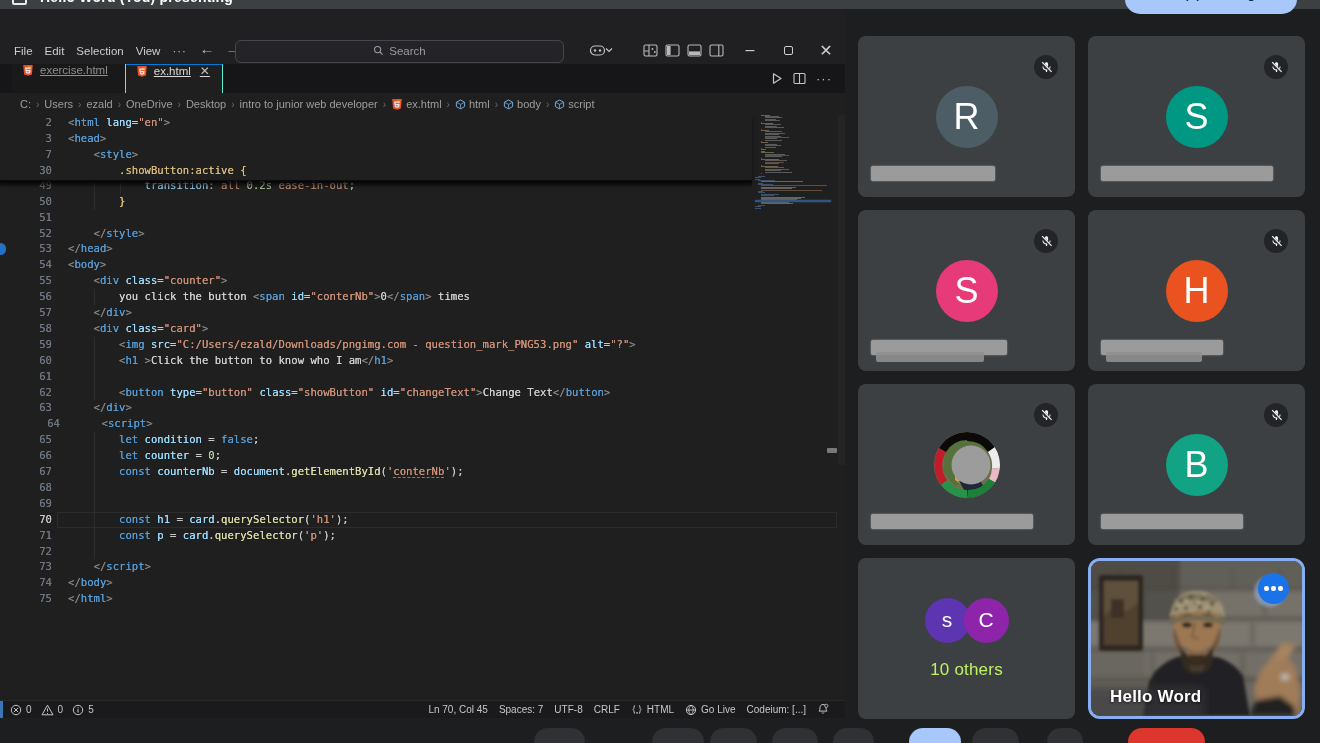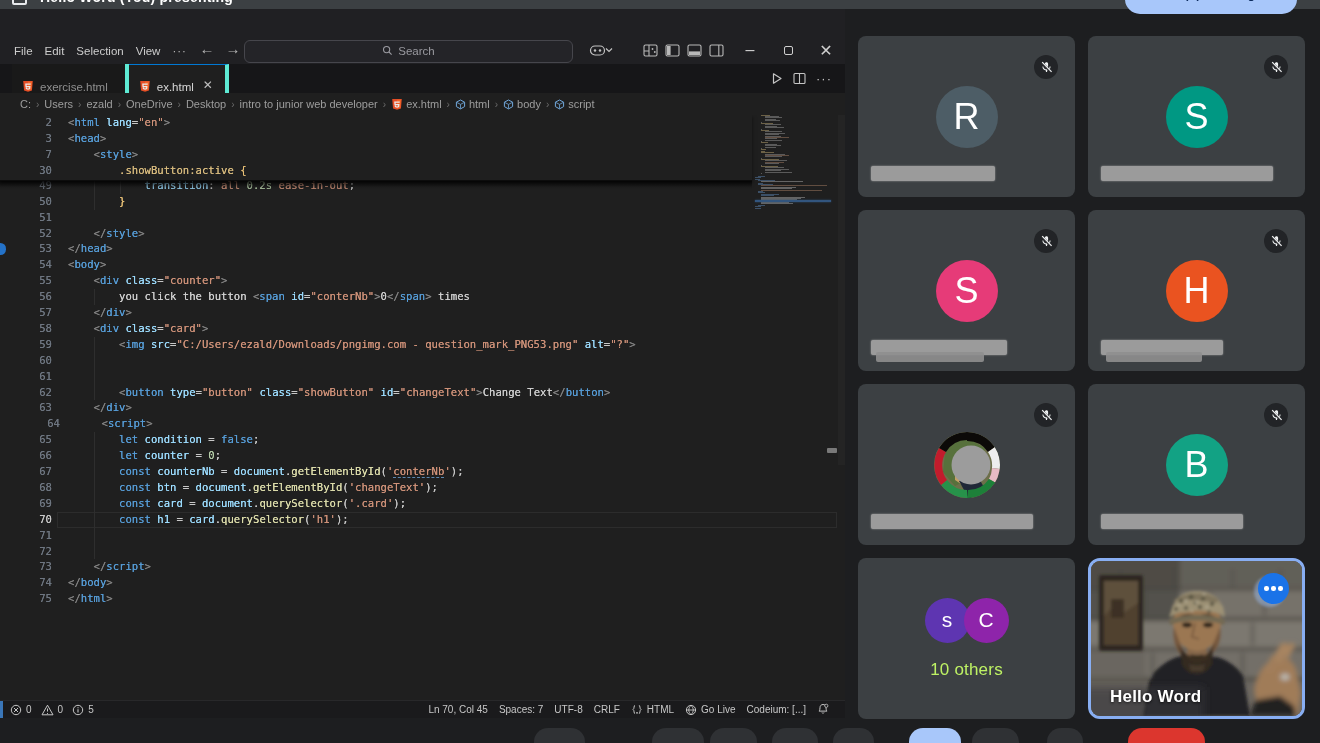--- a/index.html
+++ b/index.html
@@ -15,30 +15,30 @@
 
 
 #vscode { position:absolute; left:0; top:9px; width:845px; height:709px; background:#1f1f1f; overflow:hidden; }
 #titlebar { position:absolute; left:0; top:0; width:100%; height:55px; background:#202023; }
 #menus { position:absolute; left:8px; top:31px; height:22px; display:flex; align-items:center; color:#cccccc; font-size:11.5px; }
 #menus .mi { padding:0 6px; }
 #menus .mi.more { letter-spacing:1px; color:#bbbbbb; }
 .navarr { position:absolute; top:30px; width:20px; height:20px; color:#b6b6b6; font-size:15px; text-align:center; line-height:20px; }
 #nav-back { left:197px; }
 #nav-fwd { left:223px; }
-#searchbox { position:absolute; left:244px; top:31px; width:329px; height:23px; background:#242428; border:1px solid #46464c; border-radius:6px; color:#9a9aa0; font-size:11.5px; text-align:center; line-height:21px; }
+#searchbox { position:absolute; left:235px; top:31px; width:329px; height:23px; background:#242428; border:1px solid #46464c; border-radius:6px; color:#9a9aa0; font-size:11.5px; text-align:center; line-height:21px; }
 #searchbox .sico { display:inline-block; transform:translateY(0px); margin-right:5px; font-size:11px; color:#9a9aa0; }
 #tb-icons { position:absolute; right:0; top:28px; height:26px; display:flex; align-items:center; }
 #tb-icons .ic { margin:0 3.5px; display:flex; align-items:center; }
 #copilot { margin-right:2px; }
 .winbtn { width:26px; height:26px; display:flex; align-items:center; justify-content:center; color:#cfcfcf; }
 
 
 #tabstrip { position:absolute; left:0; top:55px; width:100%; height:29px; background:#161618; display:flex; padding-left:12px; }
-.tab { position:relative; height:29px; display:flex; align-items:flex-end; padding:0 10px; font-size:11.5px; background:#191919; color:#8f8f8f; border-right:4px solid #5eead4; }
+.tab { position:relative; height:29px; display:flex; align-items:flex-start; padding:0 10px; font-size:11.5px; background:#191919; color:#8f8f8f; border-right:1px solid #5eead4;text-decoration:underline; }
 .tab.active { background:#1f1f1f; color:#d8d8d8; border-top:1.5px solid #0078d4; }
 .tab .tlabel { margin:0 7px 0 6px; }
 .tab .tclose { width:14px; height:14px; line-height:13px; text-align:center; color:#c0c0c0; font-size:12px; border-radius:3px; }
 #tabstrip-right { position:absolute; right:8px; top:55px; height:29px; display:flex; align-items:center; color:#c5c5c5; z-index:5; }
 #tabstrip-right .ic { margin:0 5px; }
 
 
 #breadcrumb { position:absolute; left:0; top:84px; width:100%; height:22px; background:#1f1f1f; display:flex; align-items:center; padding-left:20px; font-size:11px; color:#9d9d9d; white-space:nowrap; }
 #breadcrumb .sep { color:#6a6a6a; margin:0 5px; font-size:10px; }
 #breadcrumb .bi { display:flex; align-items:center; }
@@ -267,33 +267,33 @@
           <div class="cl" style="top: 78.7px;"><span class="ln">50</span><span class="ct"><span class="tk-o">        </span><span class="tk-y">}</span></span></div>
           <div class="cl" style="top: 94.6px;"><span class="ln">51</span><span class="ct"></span></div>
           <div class="cl" style="top: 110.5px;"><span class="ln">52</span><span class="ct"><span class="tk-b">    &lt;/</span><span class="tk-t">style</span><span class="tk-b">&gt;</span></span></div>
           <div class="cl" style="top: 126.4px;"><span class="ln">53</span><span class="ct"><span class="tk-b">&lt;/</span><span class="tk-t">head</span><span class="tk-b">&gt;</span></span></div>
           <div class="cl" style="top: 142.3px;"><span class="ln">54</span><span class="ct"><span class="tk-b">&lt;</span><span class="tk-t">body</span><span class="tk-b">&gt;</span></span></div>
           <div class="cl" style="top: 158.2px;"><span class="ln">55</span><span class="ct"><span class="tk-b">    &lt;</span><span class="tk-t">div</span><span class="tk-a"> class</span><span class="tk-o">=</span><span class="tk-s">"counter"</span><span class="tk-b">&gt;</span></span></div>
           <div class="cl" style="top: 174.1px;"><span class="ln">56</span><span class="ct"><span class="tk-x">        you click the button </span><span class="tk-b">&lt;</span><span class="tk-t">span</span><span class="tk-a"> id</span><span class="tk-o">=</span><span class="tk-s">"conterNb"</span><span class="tk-b">&gt;</span><span class="tk-x">0</span><span class="tk-b">&lt;/</span><span class="tk-t">span</span><span class="tk-b">&gt;</span><span class="tk-x"> times</span></span></div>
           <div class="cl" style="top: 190px;"><span class="ln">57</span><span class="ct"><span class="tk-b">    &lt;/</span><span class="tk-t">div</span><span class="tk-b">&gt;</span></span></div>
           <div class="cl" style="top: 205.9px;"><span class="ln">58</span><span class="ct"><span class="tk-b">    &lt;</span><span class="tk-t">div</span><span class="tk-a"> class</span><span class="tk-o">=</span><span class="tk-s">"card"</span><span class="tk-b">&gt;</span></span></div>
           <div class="cl" style="top: 221.8px;"><span class="ln">59</span><span class="ct"><span class="tk-b">        &lt;</span><span class="tk-t">img</span><span class="tk-a"> src</span><span class="tk-o">=</span><span class="tk-s">"C:/Users/ezald/Downloads/pngimg.com - question_mark_PNG53.png"</span><span class="tk-a"> alt</span><span class="tk-o">=</span><span class="tk-s">"?"</span><span class="tk-b">&gt;</span></span></div>
-          <div class="cl" style="top: 237.7px;"><span class="ln">60</span></div>
+          <div class="cl" style="top: 237.7px;"><span class="ln">60</span><span class="ct"><span class="tk-b">        &lt;</span><span class="tk-t">h1</span><span class="tk-b"> &gt;</span><span class="tk-x">Click the button to know who I am</span><span class="tk-b">&lt;/</span><span class="tk-t">h1</span><span class="tk-b">&gt;</span></span></div>
           <div class="cl" style="top: 253.6px;"><span class="ln">61</span></div>
           <div class="cl" style="top: 269.5px;"><span class="ln">62</span><span class="ct"><span class="tk-b">        &lt;</span><span class="tk-t">button</span><span class="tk-a"> type</span><span class="tk-o">=</span><span class="tk-s">"button"</span><span class="tk-a"> class</span><span class="tk-o">=</span><span class="tk-s">"showButton"</span><span class="tk-a"> id</span><span class="tk-o">=</span><span class="tk-s">"changeText"</span><span class="tk-b">&gt;</span><span class="tk-x">Change Text</span><span class="tk-b">&lt;/</span><span class="tk-t">button</span><span class="tk-b">&gt;</span></span></div>
           <div class="cl" style="top: 285.4px;"><span class="ln">63</span><span class="ct"><span class="tk-b">    &lt;/</span><span class="tk-t">div</span><span class="tk-b">&gt;</span></span></div>
           <div class="cl" style="top: 301.3px; margin-left: 8px;"><span class="ln">64</span><span class="ct"><span class="tk-b">    &lt;</span><span class="tk-t">script</span><span class="tk-b">&gt;</span></span></div>
           <div class="cl" style="top: 317.2px;"><span class="ln">65</span><span class="ct"><span class="tk-t">        let</span><span class="tk-a"> condition</span><span class="tk-o"> = </span><span class="tk-t">false</span><span class="tk-o">;</span></span></div>
           <div class="cl" style="top: 333.1px;"><span class="ln">66</span><span class="ct"><span class="tk-t">        let</span><span class="tk-a"> counter</span><span class="tk-o"> = </span><span class="tk-n">0</span><span class="tk-o">;</span></span></div>
           <div class="cl" style="top: 349px;"><span class="ln">67</span><span class="ct"><span class="tk-t">        const</span><span class="tk-a"> counterNb</span><span class="tk-o"> = </span><span class="tk-a">document</span><span class="tk-o">.</span><span class="tk-f">getElementById</span><span class="tk-o">(</span><span class="tk-s">'</span><span class="tk-sp">conterNb</span><span class="tk-s">'</span><span class="tk-o">);</span></span></div>
-          <div class="cl" style="top: 364.9px;"><span class="ln">68</span><span class="ct"><span class="tk-t">        const</span><span class="tk-a"> btn</span><span class="tk-o"> = </span><span class="tk-a">document</span><span class="tk-o">.</span><span class="tk-f">getElementById</span><span class="tk-o">(</span><span class="tk-s">'changeText'</span><span class="tk-o">);</span></span></div>
-          <div class="cl" style="top: 380.8px;"><span class="ln">69</span><span class="ct"><span class="tk-t">        const</span><span class="tk-a"> card</span><span class="tk-o"> = </span><span class="tk-a">document</span><span class="tk-o">.</span><span class="tk-f">querySelector</span><span class="tk-o">(</span><span class="tk-s">'.card'</span><span class="tk-o">);</span></span></div>
+          <div class="cl" style="top: 364.9px;"><span class="ln">68</span></div>
+          <div class="cl" style="top: 380.8px;"><span class="ln">69</span></div>
           <div class="curline-box" style="top: 396.7px;"></div>
           <div class="cl current" style="top: 396.7px;"><span class="ln">70</span><span class="ct"><span class="tk-t">        const</span><span class="tk-a"> h1</span><span class="tk-o"> = </span><span class="tk-a">card</span><span class="tk-o">.</span><span class="tk-f">querySelector</span><span class="tk-o">(</span><span class="tk-s">'h1'</span><span class="tk-o">);</span></span></div>
-          <div class="cl" style="top: 412.6px;"><span class="ln">71</span></div>
+          <div class="cl" style="top: 412.6px;"><span class="ln">71</span><span class="ct"><span class="tk-t">        const</span><span class="tk-a"> p</span><span class="tk-o"> = </span><span class="tk-a">card</span><span class="tk-o">.</span><span class="tk-f">querySelector</span><span class="tk-o">(</span><span class="tk-s">'p'</span><span class="tk-o">);</span></span></div>
           <div class="cl" style="top: 428.5px;"><span class="ln">72</span></div>
           <div class="cl" style="top: 444.4px;"><span class="ln">73</span><span class="ct"><span class="tk-b">    &lt;/</span><span class="tk-t">script</span><span class="tk-b">&gt;</span></span></div>
           <div class="cl" style="top: 460.3px;"><span class="ln">74</span><span class="ct"><span class="tk-b">&lt;/</span><span class="tk-t">body</span><span class="tk-b">&gt;</span></span></div>
           <div class="cl" style="top: 476.2px;"><span class="ln">75</span><span class="ct"><span class="tk-b">&lt;/</span><span class="tk-t">html</span><span class="tk-b">&gt;</span></span></div>
         </div>
       <div id="guides">
           <div class="iguide" style="left: 93.5px; top: 66px; height: 28.6px;"></div>
           <div class="iguide" style="left: 119.5px; top: 66px; height: 13px;"></div>
           <div class="iguide" style="left: 93.5px; top: 174.1px; height: 15.9px;"></div>
           <div class="iguide" style="left: 93.5px; top: 221.8px; height: 63.6px;"></div>

